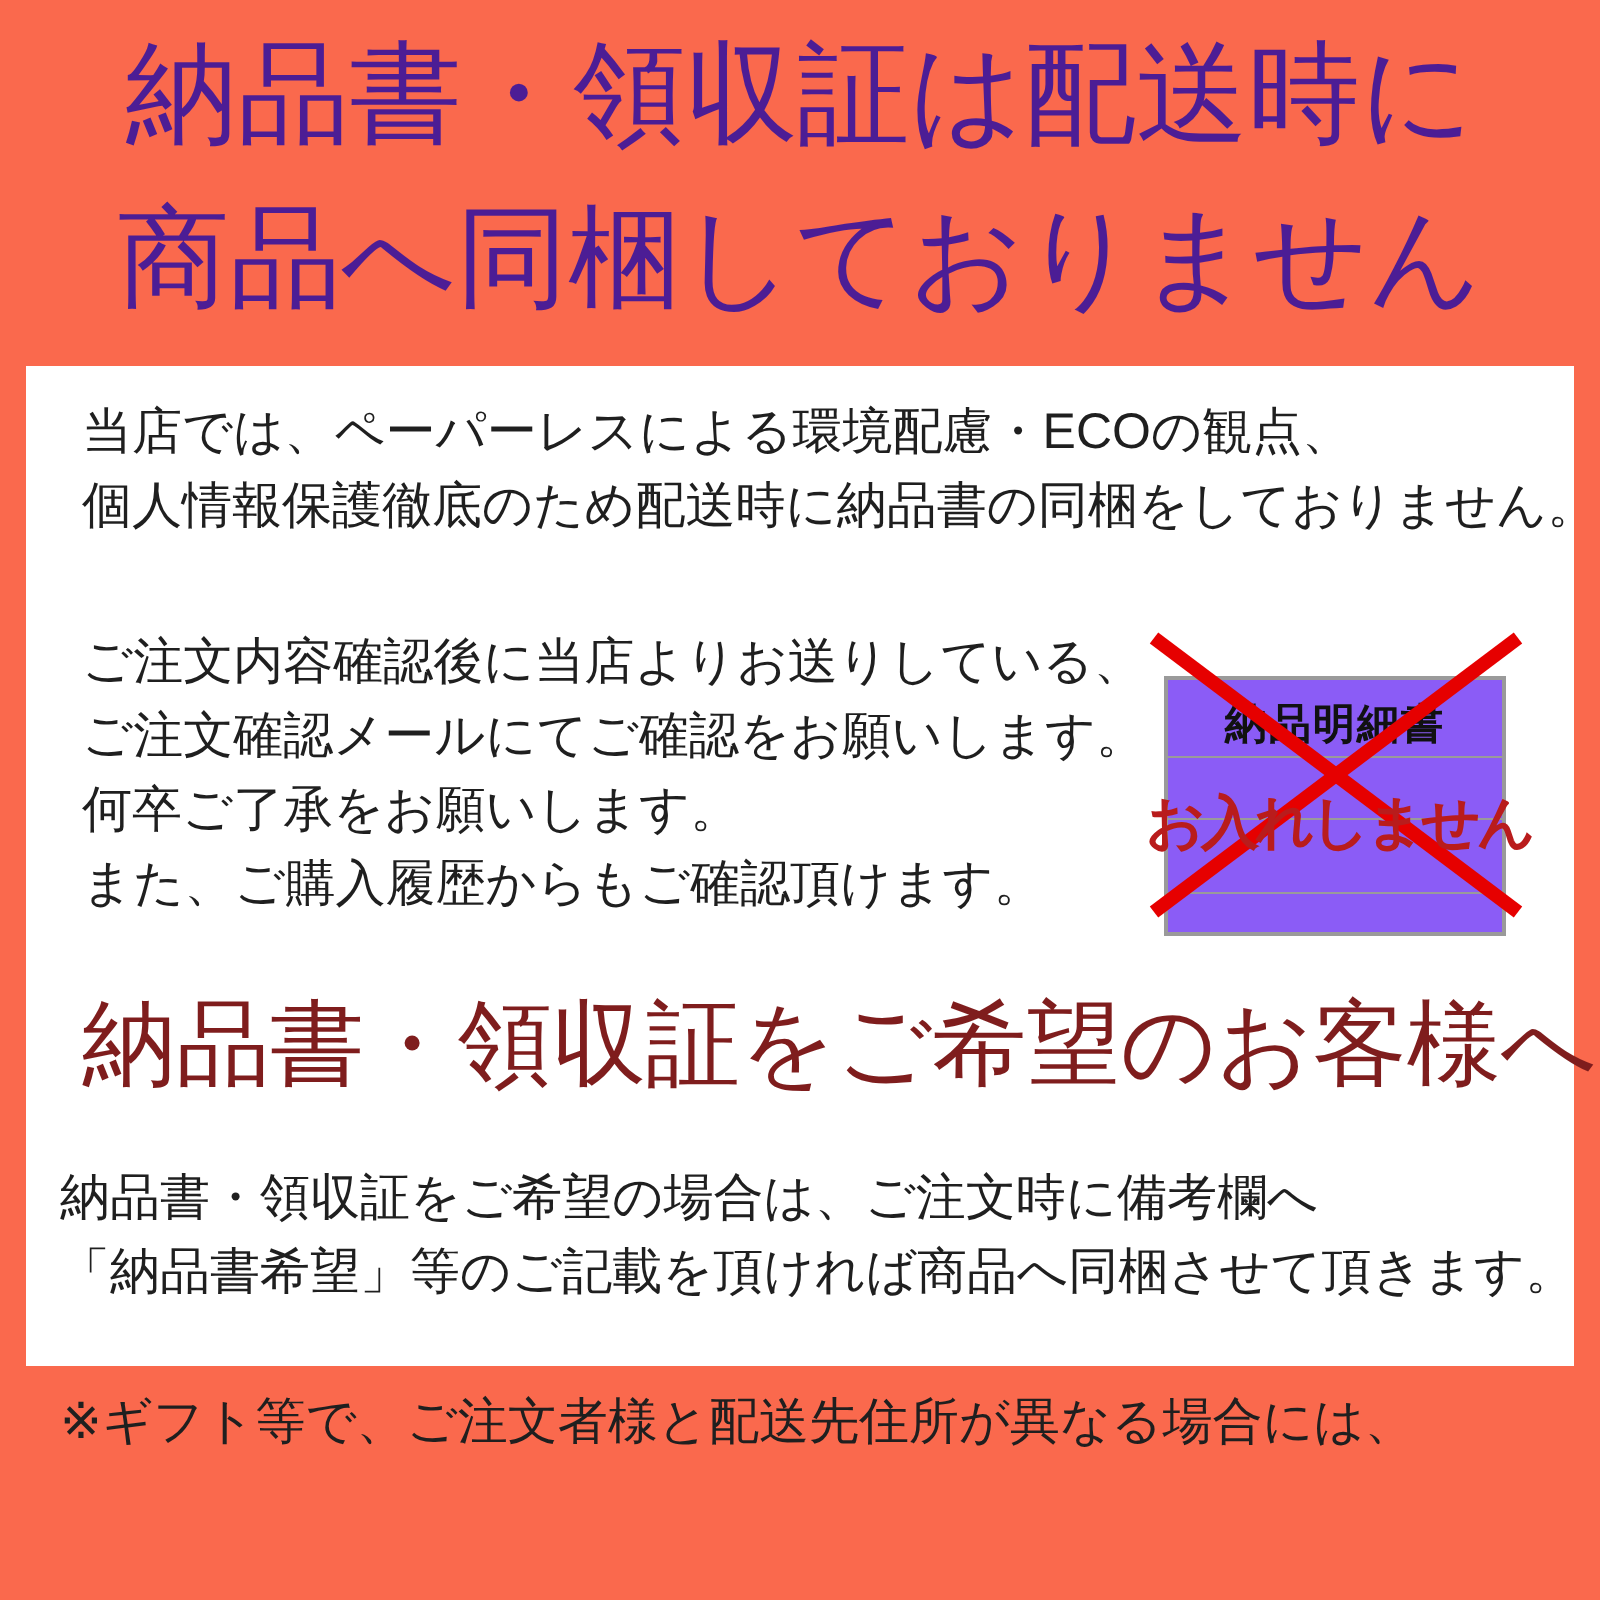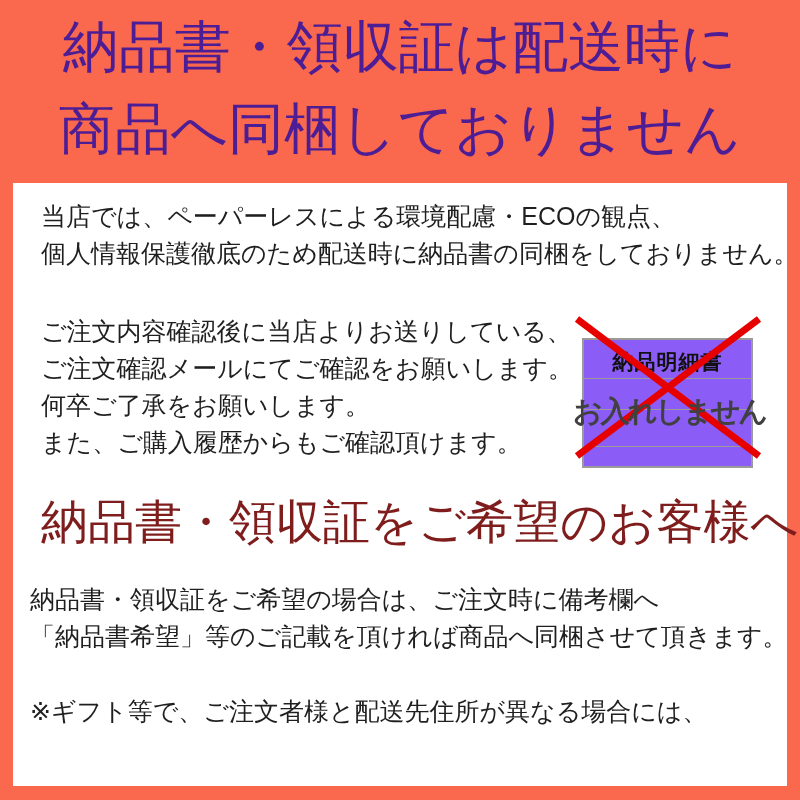--- a/index.html
+++ b/index.html
@@ -26,21 +26,21 @@
     font-size: 56px;
     font-weight: 500;
     white-space: nowrap;
   }
   .banner-line.first { margin-top: 6px; }
 
   
   .content-panel {
     position: absolute;
     left: 13px; top: 183px;
-    width: 774px; height: 603px;
+    width: 774px; height: 500px;
     background: #ffffff;
     color: #1f1f1f;
     text-decoration: underline;
   }
   .para {
     position: absolute;
     font-size: 25px;
     line-height: 37px;
     white-space: nowrap;
     letter-spacing: 0;
@@ -92,21 +92,21 @@
   .rule-3 { top: 106px; }
   .cross-svg { position: absolute; left: 0; top: 0; }
   .slip-stamp {
     position: absolute;
     left: 0; top: 76px;
     width: 190px;
     text-align: center;
     font-size: 29px;
     font-weight: bold;
     letter-spacing: -2px;
-    color: #404040;
+    color: #b91c1c;
     white-space: nowrap;
   }
 </style>
 </head>
 <body>
 
 <div class="banner">
   <div class="banner-line first">納品書・領収証は配送時に</div>
   <div class="banner-line">商品へ同梱しておりません</div>
 </div>

